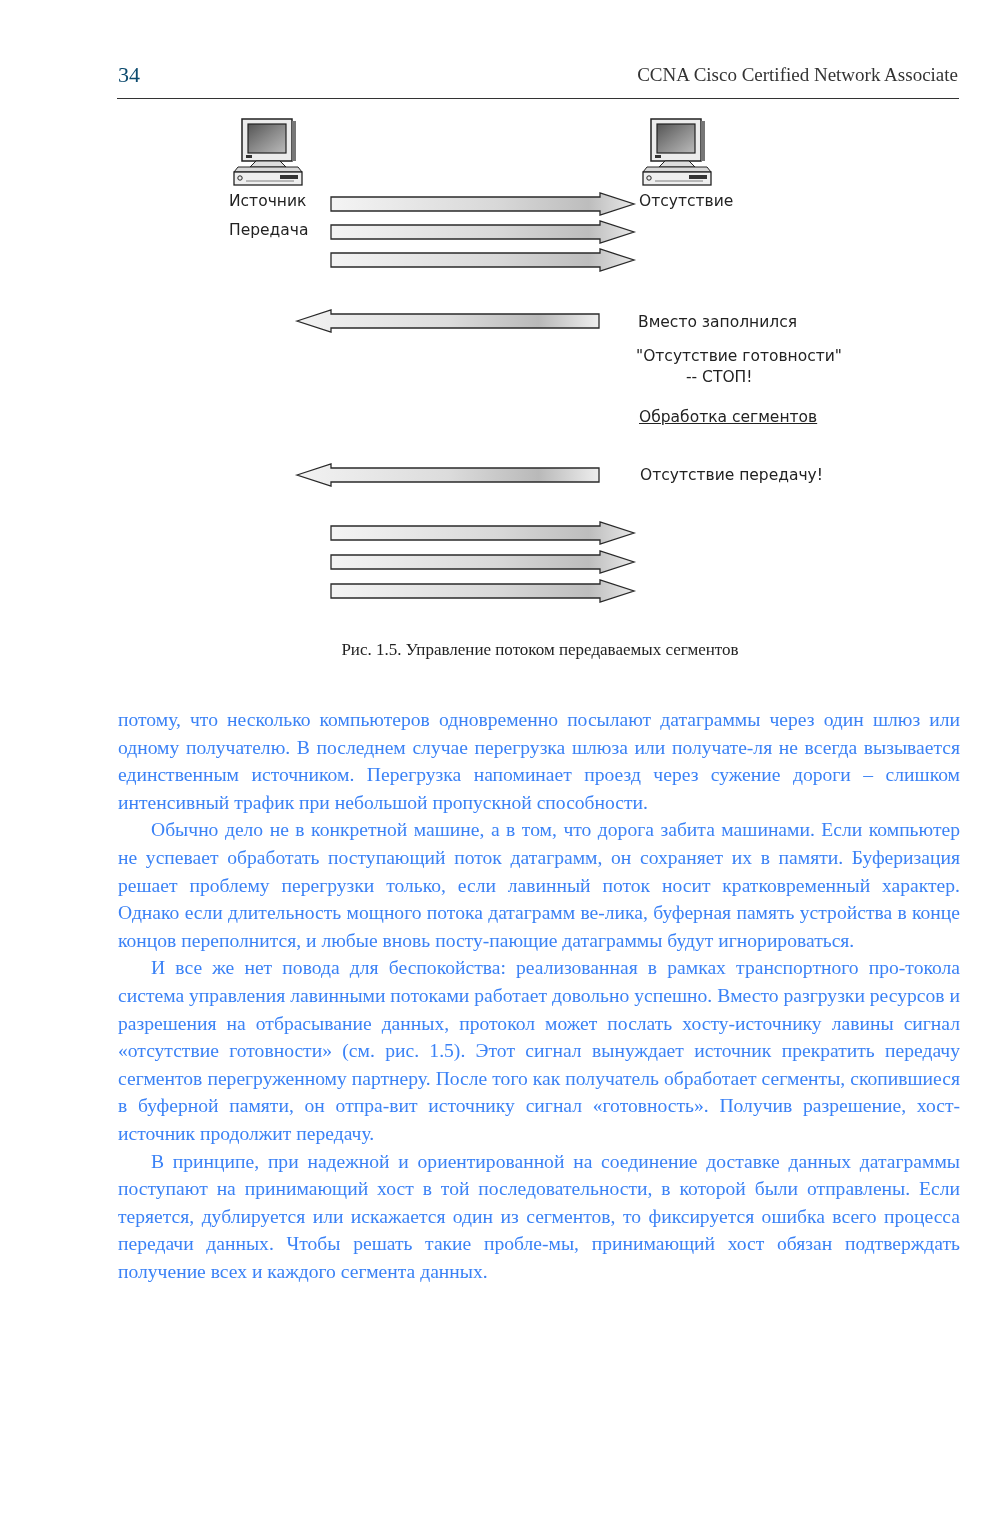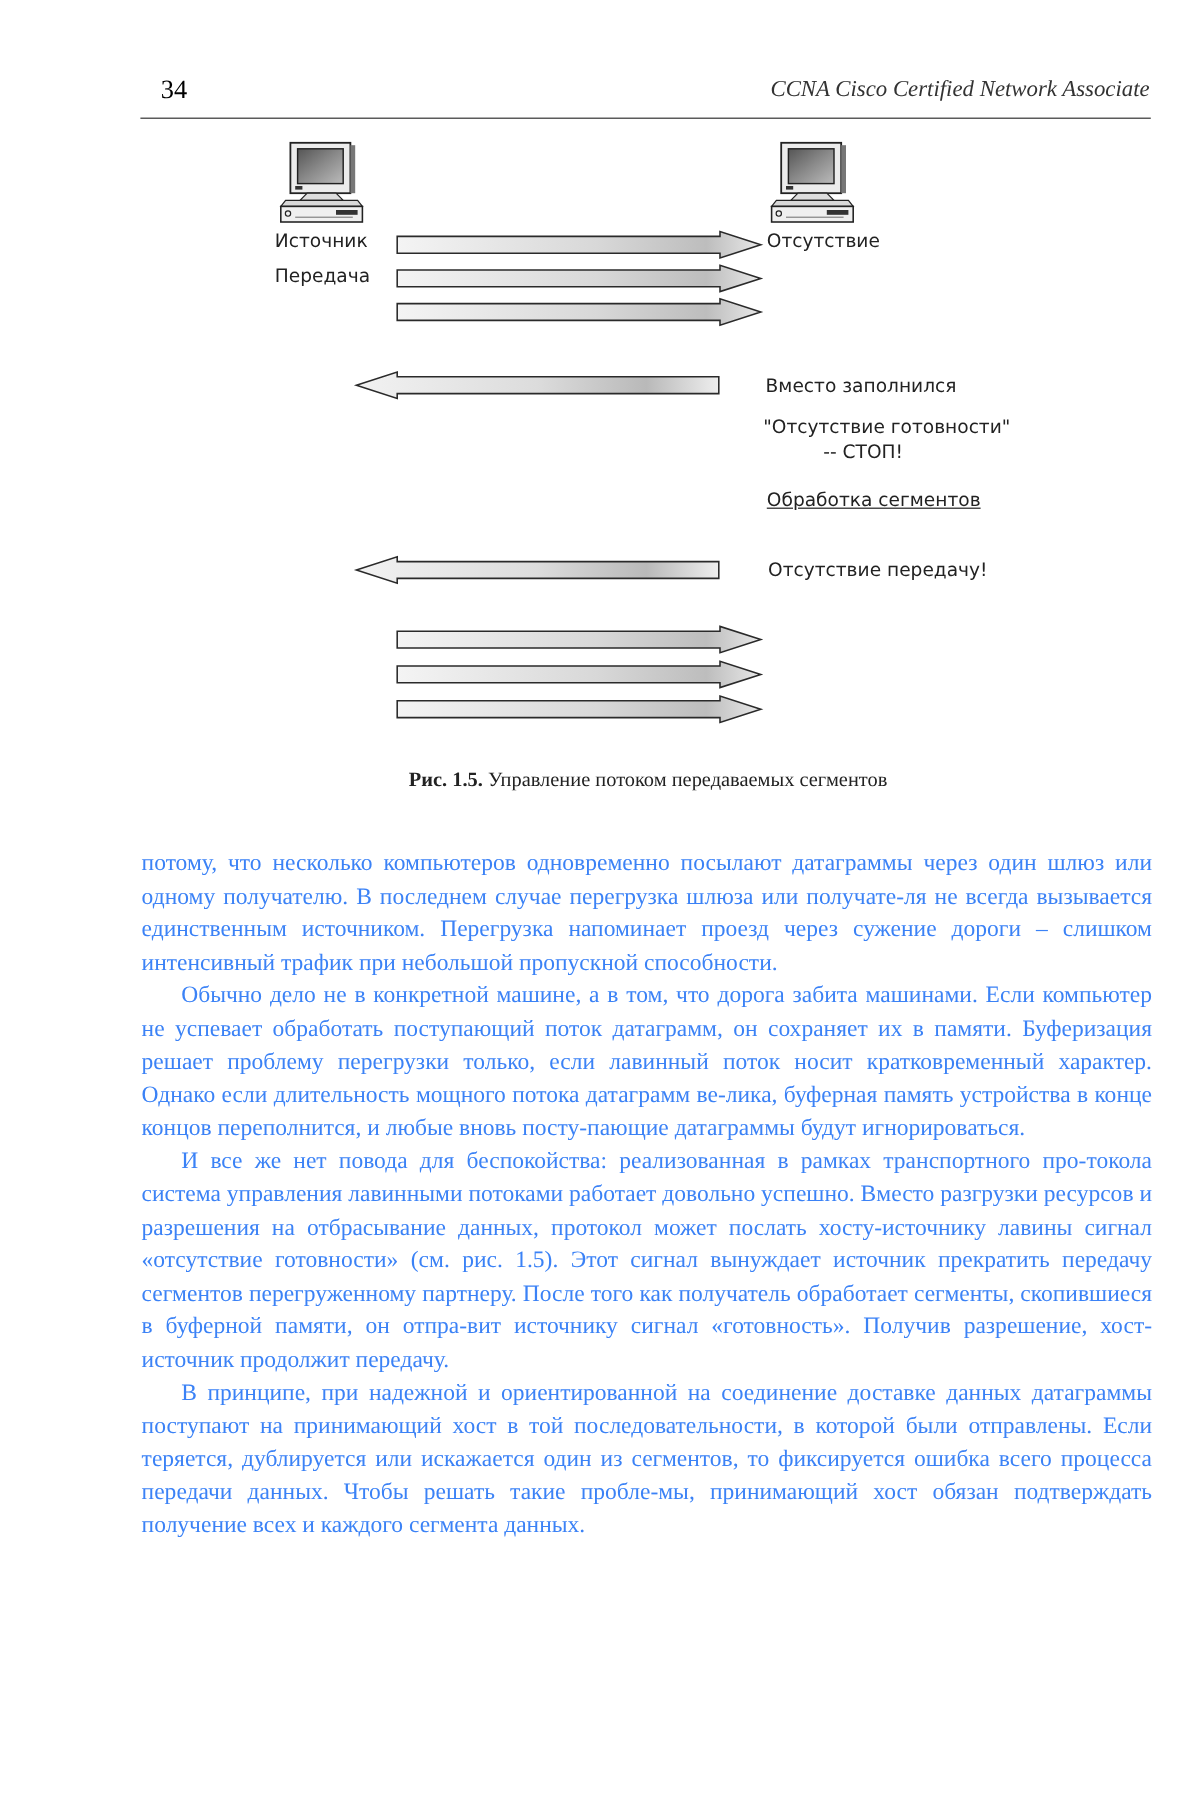--- a/index.html
+++ b/index.html
@@ -1,26 +1,26 @@
 <!DOCTYPE html>
 <html><head>
 <meta charset="utf-8">
 <style>
   html, body { margin: 0; padding: 0; background: #ffffff; }
   body { width: 1000px; height: 1514px; position: relative; overflow: hidden; color: #1e1e1e; }
-  .page-num { position: absolute; left: 134px; top: 62px; font-family: "Liberation Serif", serif; font-size: 22px; color: #000000; }
-  .running-head { position: absolute; right: 42px; top: 64px; font-family: "Liberation Serif", serif; font-style: italic; font-size: 19px; color: #333; margin-left: 48px; }
+  .page-num { position: absolute; left: 118px; top: 62px; font-family: "Liberation Serif", serif; font-size: 22px; color: #0c4a6e; }
+  .running-head { position: absolute; right: 42px; top: 64px; font-family: "Liberation Serif", serif; font-size: 19px; color: #333; margin-left: 48px; }
   .head-rule { position: absolute; left: 117px; top: 98px; width: 842px; height: 0; border-top: 1.6px solid #333; }
 
   .figure { position: absolute; left: 0; top: 0; width: 880px; height: 640px; }
   .fig-svg { position: absolute; left: 0; top: 0; }
   .diag-label { position: absolute; font-family: "DejaVu Sans", sans-serif; font-size: 15.5px; color: #222; white-space: nowrap; }
 
   .caption { position: absolute; left: 0; width: 1080px; top: 640px; text-align: center; font-family: "Liberation Serif", serif; font-size: 17px; color: #222; }
-  .caption b { font-weight: bold; margin-top: 37px; }
+  .caption b { font-weight: normal; margin-top: 37px; }
 
   .body-text { position: absolute; left: 118px; top: 706px; width: 842px; font-family: "Liberation Serif", serif; font-size: 19.6px; line-height: 27.6px; color: #3b82f6; }
   .body-text p { margin: 0; text-align: justify; text-align-last: left; hyphens: manual; }
   .body-text p.indent { text-indent: 33px; }
 </style>
 </head>
 <body>
 
 <div class="page-num">34</div>
 <div class="running-head">CCNA Cisco Certified Network Associate</div>

